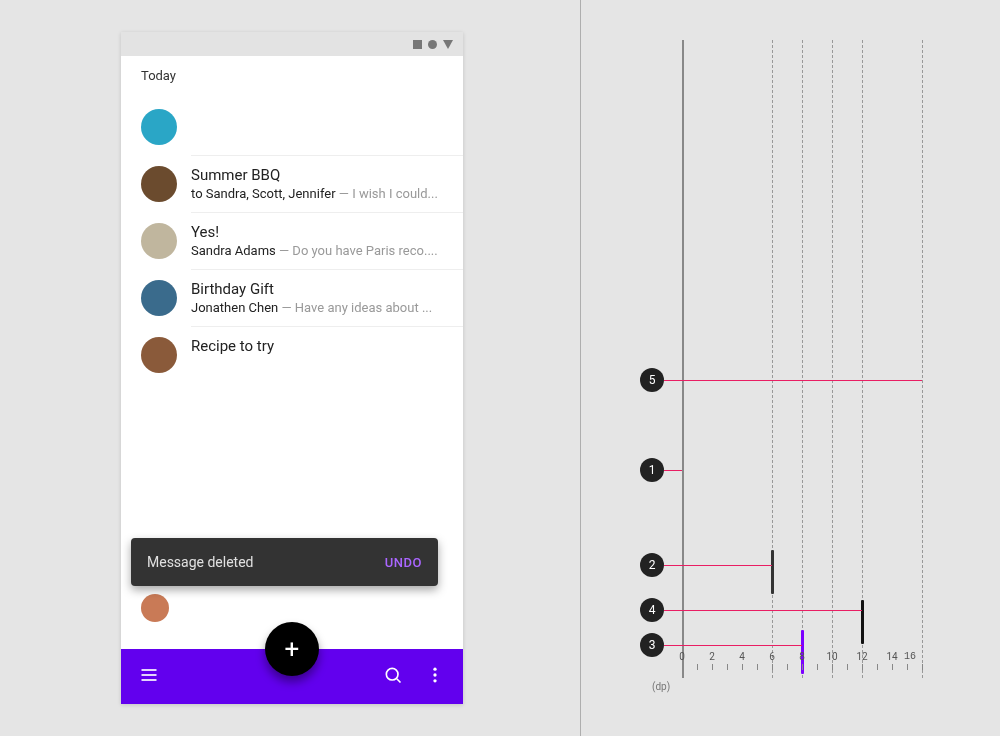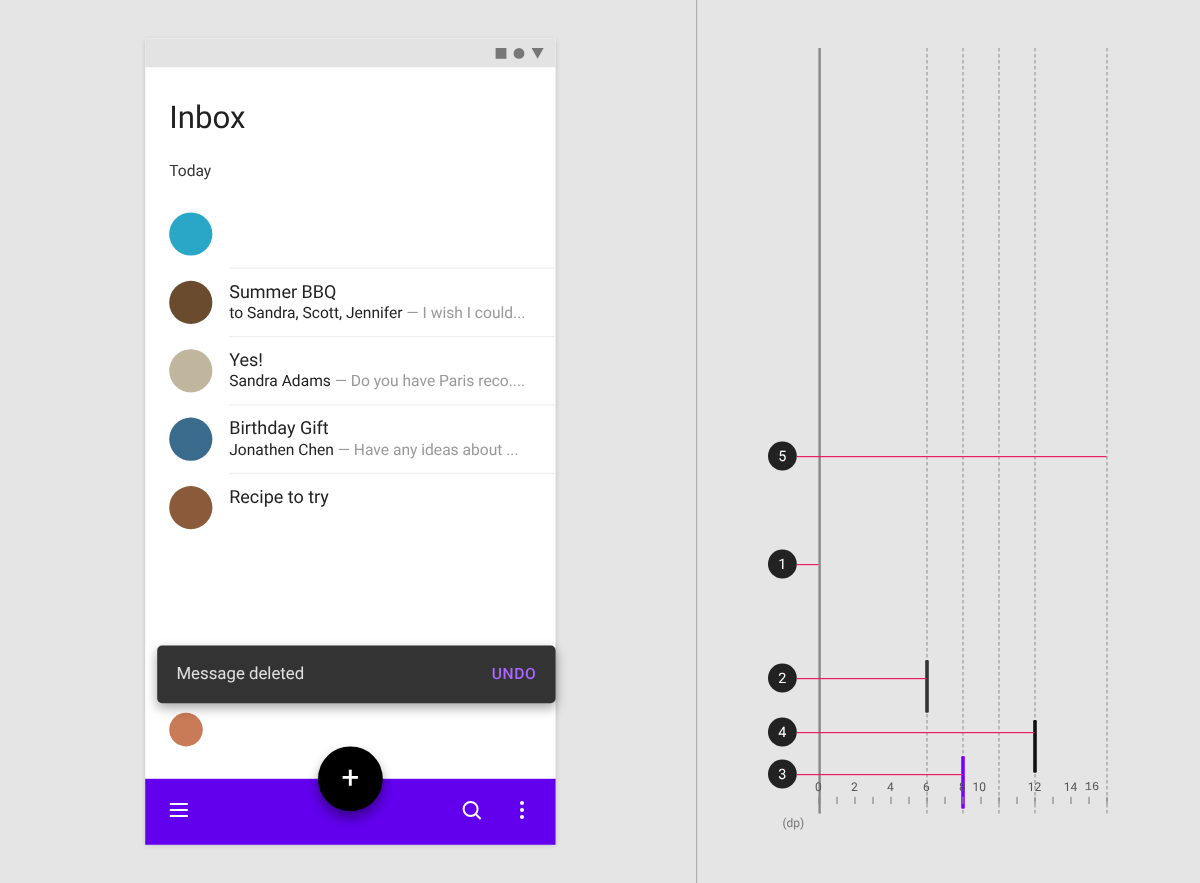--- a/index.html
+++ b/index.html
@@ -58,21 +58,21 @@
     flex: 0 0 auto;
   }
   .item-text { flex: 1; min-width: 0; overflow: hidden; }
   .line1 { font-size: 15px; color: #222; margin-bottom: 2px; white-space: nowrap; overflow: hidden; text-overflow: ellipsis; }
   .line2 { font-size: 13px; color: #222; white-space: nowrap; overflow: hidden; text-overflow: ellipsis; }
   .line2 .excerpt { color: #999; }
   .divider { border-top: 1px solid #eee; margin-left: 70px; }
 
   .snackbar {
     position: absolute;
-    left: 10px; right: 0;
+    left: 10px; right: 25px;
     bottom: 118px;
     height: 48px;
     background: #333333;
     color: #e0e0e0;
     border-radius: 4px;
     display: flex;
     align-items: center;
     justify-content: space-between;
     padding: 0 16px;
     font-size: 14px;
@@ -195,21 +195,20 @@
 </head>
 <body>
 
 <div class="phone">
   <div class="status-bar">
     <span class="sb-square"></span>
     <span class="sb-circle"></span>
     <span class="sb-tri"></span>
   </div>
 
-  <h1 class="phone-title">Inbox</h1>
   <div class="section-label">Today</div>
 
   <div id="list">
       <div class="list-item">
         <div class="avatar" style="background: rgb(42, 166, 198);"></div>
         <div class="item-text">
         </div>
       </div>
       <div class="divider"></div>
       <div class="list-item">
@@ -313,21 +312,21 @@
       <div class="tick" style="left: 180px;"></div>
       <div class="tick" style="left: 195px;"></div>
       <div class="tick" style="left: 210px;"></div>
       <div class="tick" style="left: 225px;"></div>
       <div class="tick" style="left: 240px;"></div>
       <div class="tick-label" style="left: 0px;">0</div>
       <div class="tick-label" style="left: 30px;">2</div>
       <div class="tick-label" style="left: 60px;">4</div>
       <div class="tick-label" style="left: 90px;">6</div>
       <div class="tick-label" style="left: 120px;">8</div>
-      <div class="tick-label" style="left: 134px;">10</div>
+      <div class="tick-label" style="left: 150px;">10</div>
       <div class="tick-label" style="left: 180px;">12</div>
       <div class="tick-label" style="left: 210px;">14</div>
       <div class="tick-label" style="left: 228px; font-family: Liberation Mono, monospace;">16</div>
     </div>
   <div class="dp-label">(dp)</div>
   <div id="badges">
       <div class="badge" style="top: 328px;">5</div>
       <div class="badge-line" style="top: 340px; left: 24px; width: 258px;"></div>
       <div class="badge" style="top: 418px;">1</div>
       <div class="badge-line" style="top: 430px; left: 24px; width: 18px;"></div>

